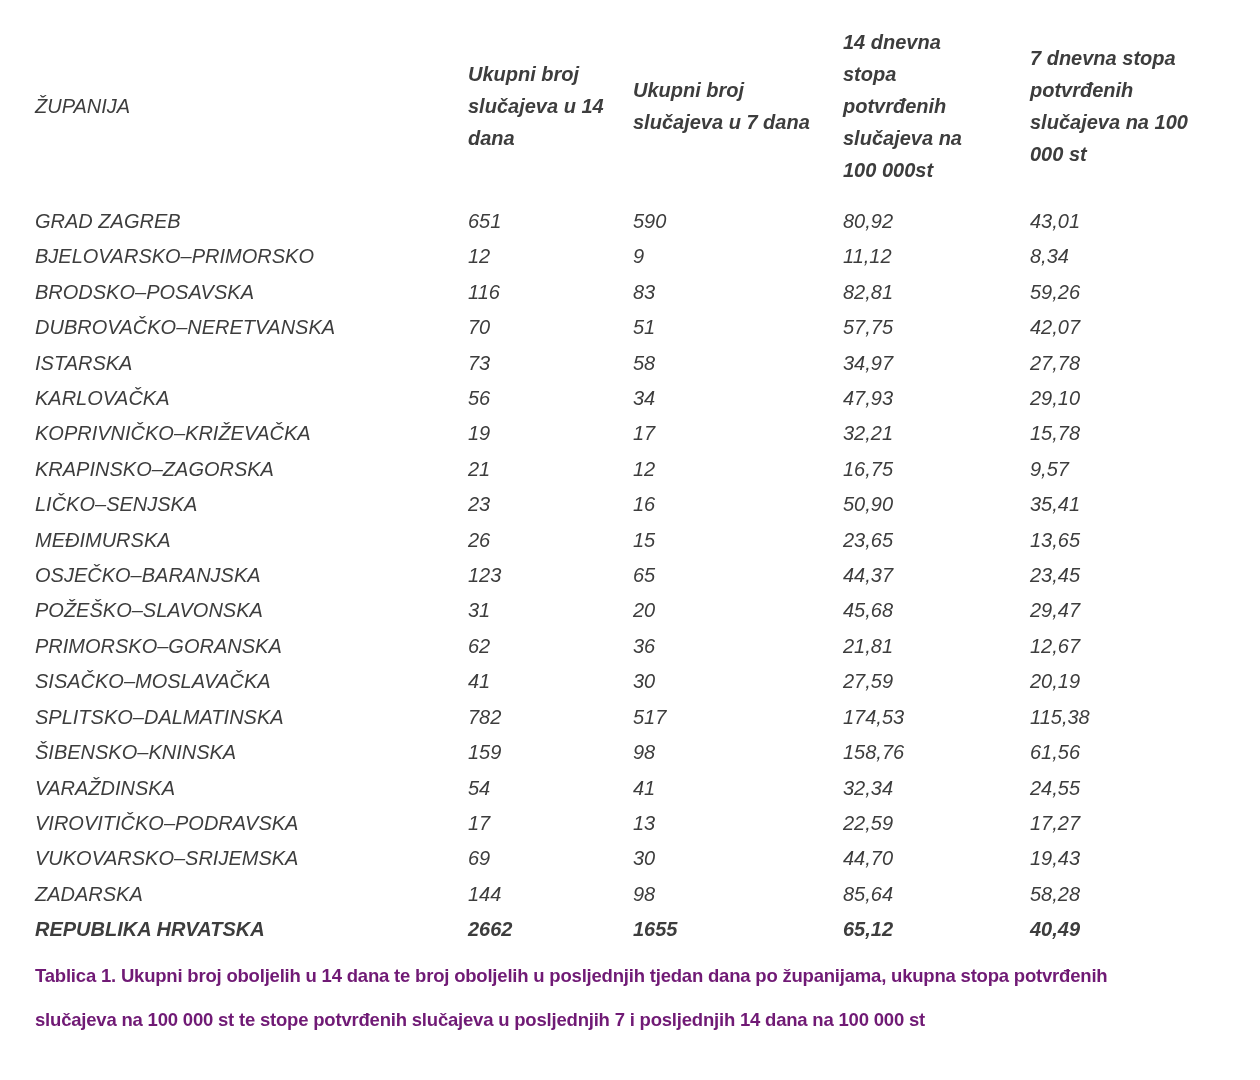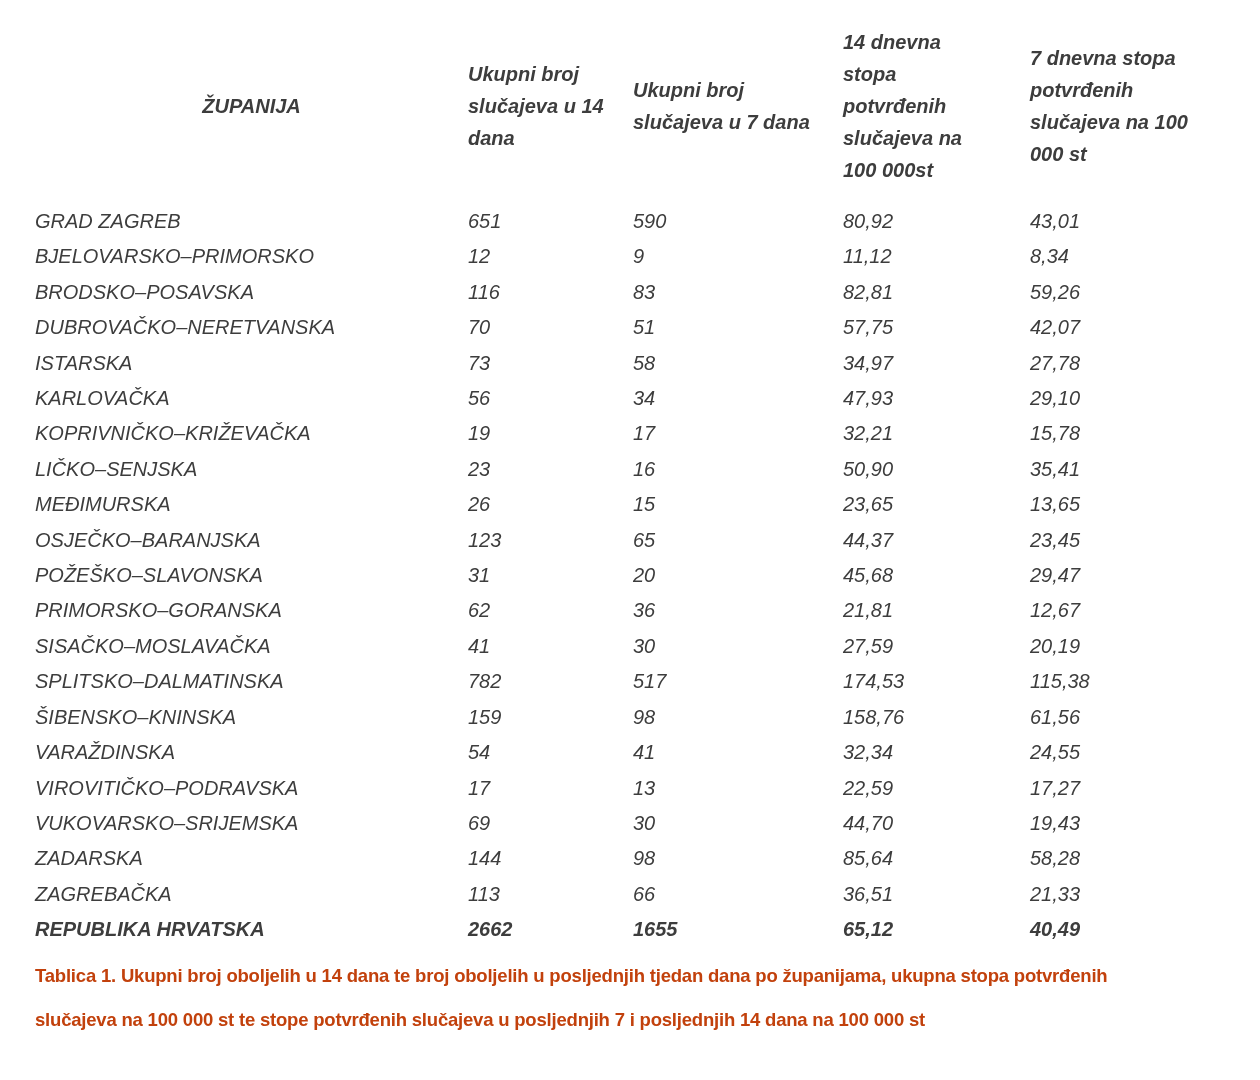--- a/index.html
+++ b/index.html
@@ -35,22 +35,21 @@
     vertical-align: middle;
     font-weight: bold;
     font-size: 20px;
     line-height: 32px;
     height: 196px;
     padding: 0;
     white-space: pre-line;
     overflow: visible;
   }
   thead th:first-child {
-    font-weight: bold;
-    text-align: center;
+    font-weight: normal;
   }
   tbody td {
     text-align: left;
     vertical-align: middle;
     font-size: 20px;
     height: 35.4px;
     line-height: 35.4px;
     padding: 0;
     white-space: nowrap;
   }
@@ -60,21 +59,21 @@
   }
   .table-caption {
     margin-top: 6px;
     max-width: 1215px;
     font-style: normal;
     font-weight: bold;
     font-size: 18.5px;
     letter-spacing: -0.2px;
     line-height: 44px;
     white-space: pre-line;
-    color: #c2410c;
+    color: #701a75;
   }
 </style>
 </head>
 <body>
 
 <div class="page">
   <table class="county-table">
     <colgroup>
       <col class="c-name">
       <col class="c-cases14">
@@ -145,20 +144,27 @@
           <td>29,10</td>
         </tr>
         <tr>
           <td>KOPRIVNIČKO–KRIŽEVAČKA</td>
           <td>19</td>
           <td>17</td>
           <td>32,21</td>
           <td>15,78</td>
         </tr>
         <tr>
+          <td>KRAPINSKO–ZAGORSKA</td>
+          <td>21</td>
+          <td>12</td>
+          <td>16,75</td>
+          <td>9,57</td>
+        </tr>
+        <tr>
           <td>LIČKO–SENJSKA</td>
           <td>23</td>
           <td>16</td>
           <td>50,90</td>
           <td>35,41</td>
         </tr>
         <tr>
           <td>MEĐIMURSKA</td>
           <td>26</td>
           <td>15</td>
@@ -227,27 +233,20 @@
           <td>30</td>
           <td>44,70</td>
           <td>19,43</td>
         </tr>
         <tr>
           <td>ZADARSKA</td>
           <td>144</td>
           <td>98</td>
           <td>85,64</td>
           <td>58,28</td>
-        </tr>
-        <tr>
-          <td>ZAGREBAČKA</td>
-          <td>113</td>
-          <td>66</td>
-          <td>36,51</td>
-          <td>21,33</td>
         </tr>
         <tr class="total-row">
           <td>REPUBLIKA HRVATSKA</td>
           <td>2662</td>
           <td>1655</td>
           <td>65,12</td>
           <td>40,49</td>
         </tr>
       </tbody>
   </table>

